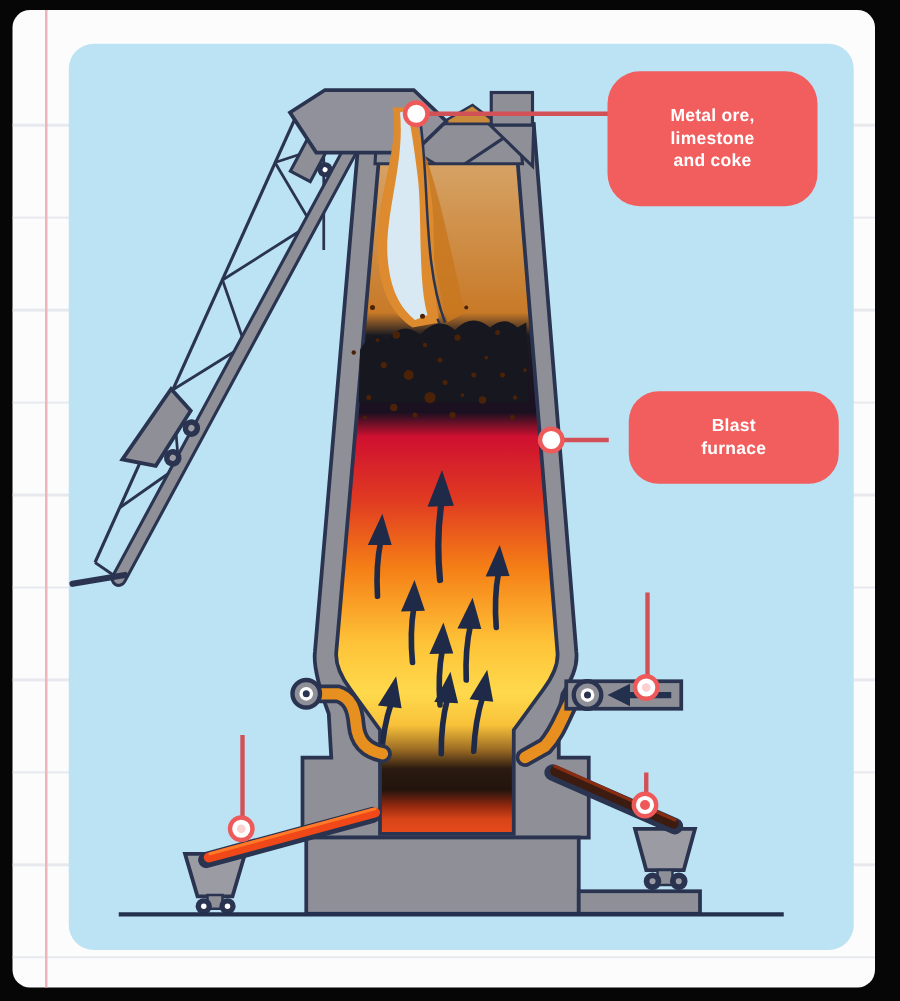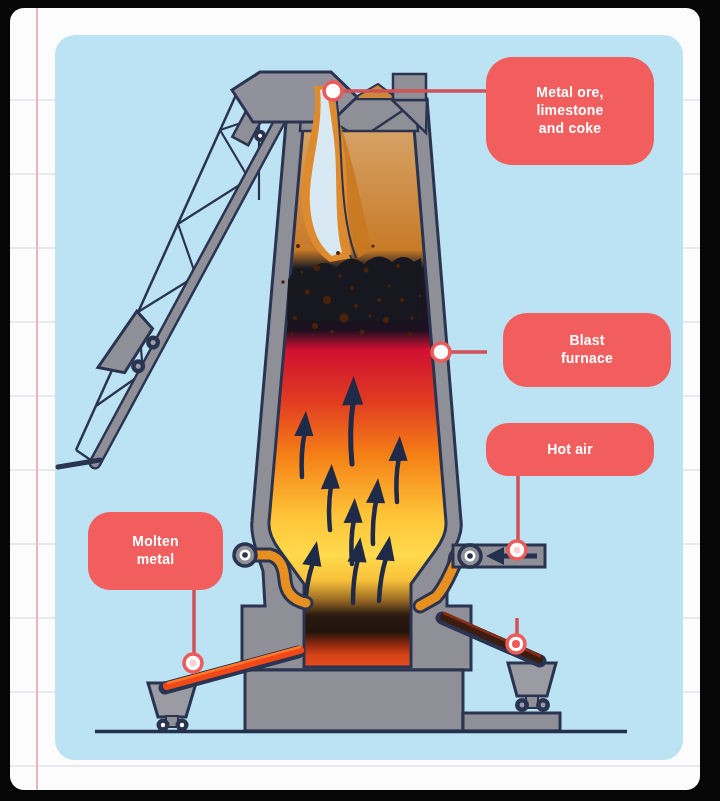--- a/index.html
+++ b/index.html
@@ -240,16 +240,13 @@
       <circle cx="193" cy="663" r="9" fill="#ffffff" stroke="#ee5a5a" stroke-width="3.5"></circle>
       <circle cx="193" cy="663" r="3.5" fill="#fbd0d0"></circle>
     </g>
   </svg>
 
   <div class="label" id="label-metal-ore">Metal ore,
 limestone
 and coke</div>
   <div class="label" id="label-blast-furnace">Blast
 furnace</div>
-  <div class="label" id="label-hot-air">Hot air</div>
-  <div class="label" id="label-molten-metal">Molten
-metal</div>
 </div>
 
 </body></html>

